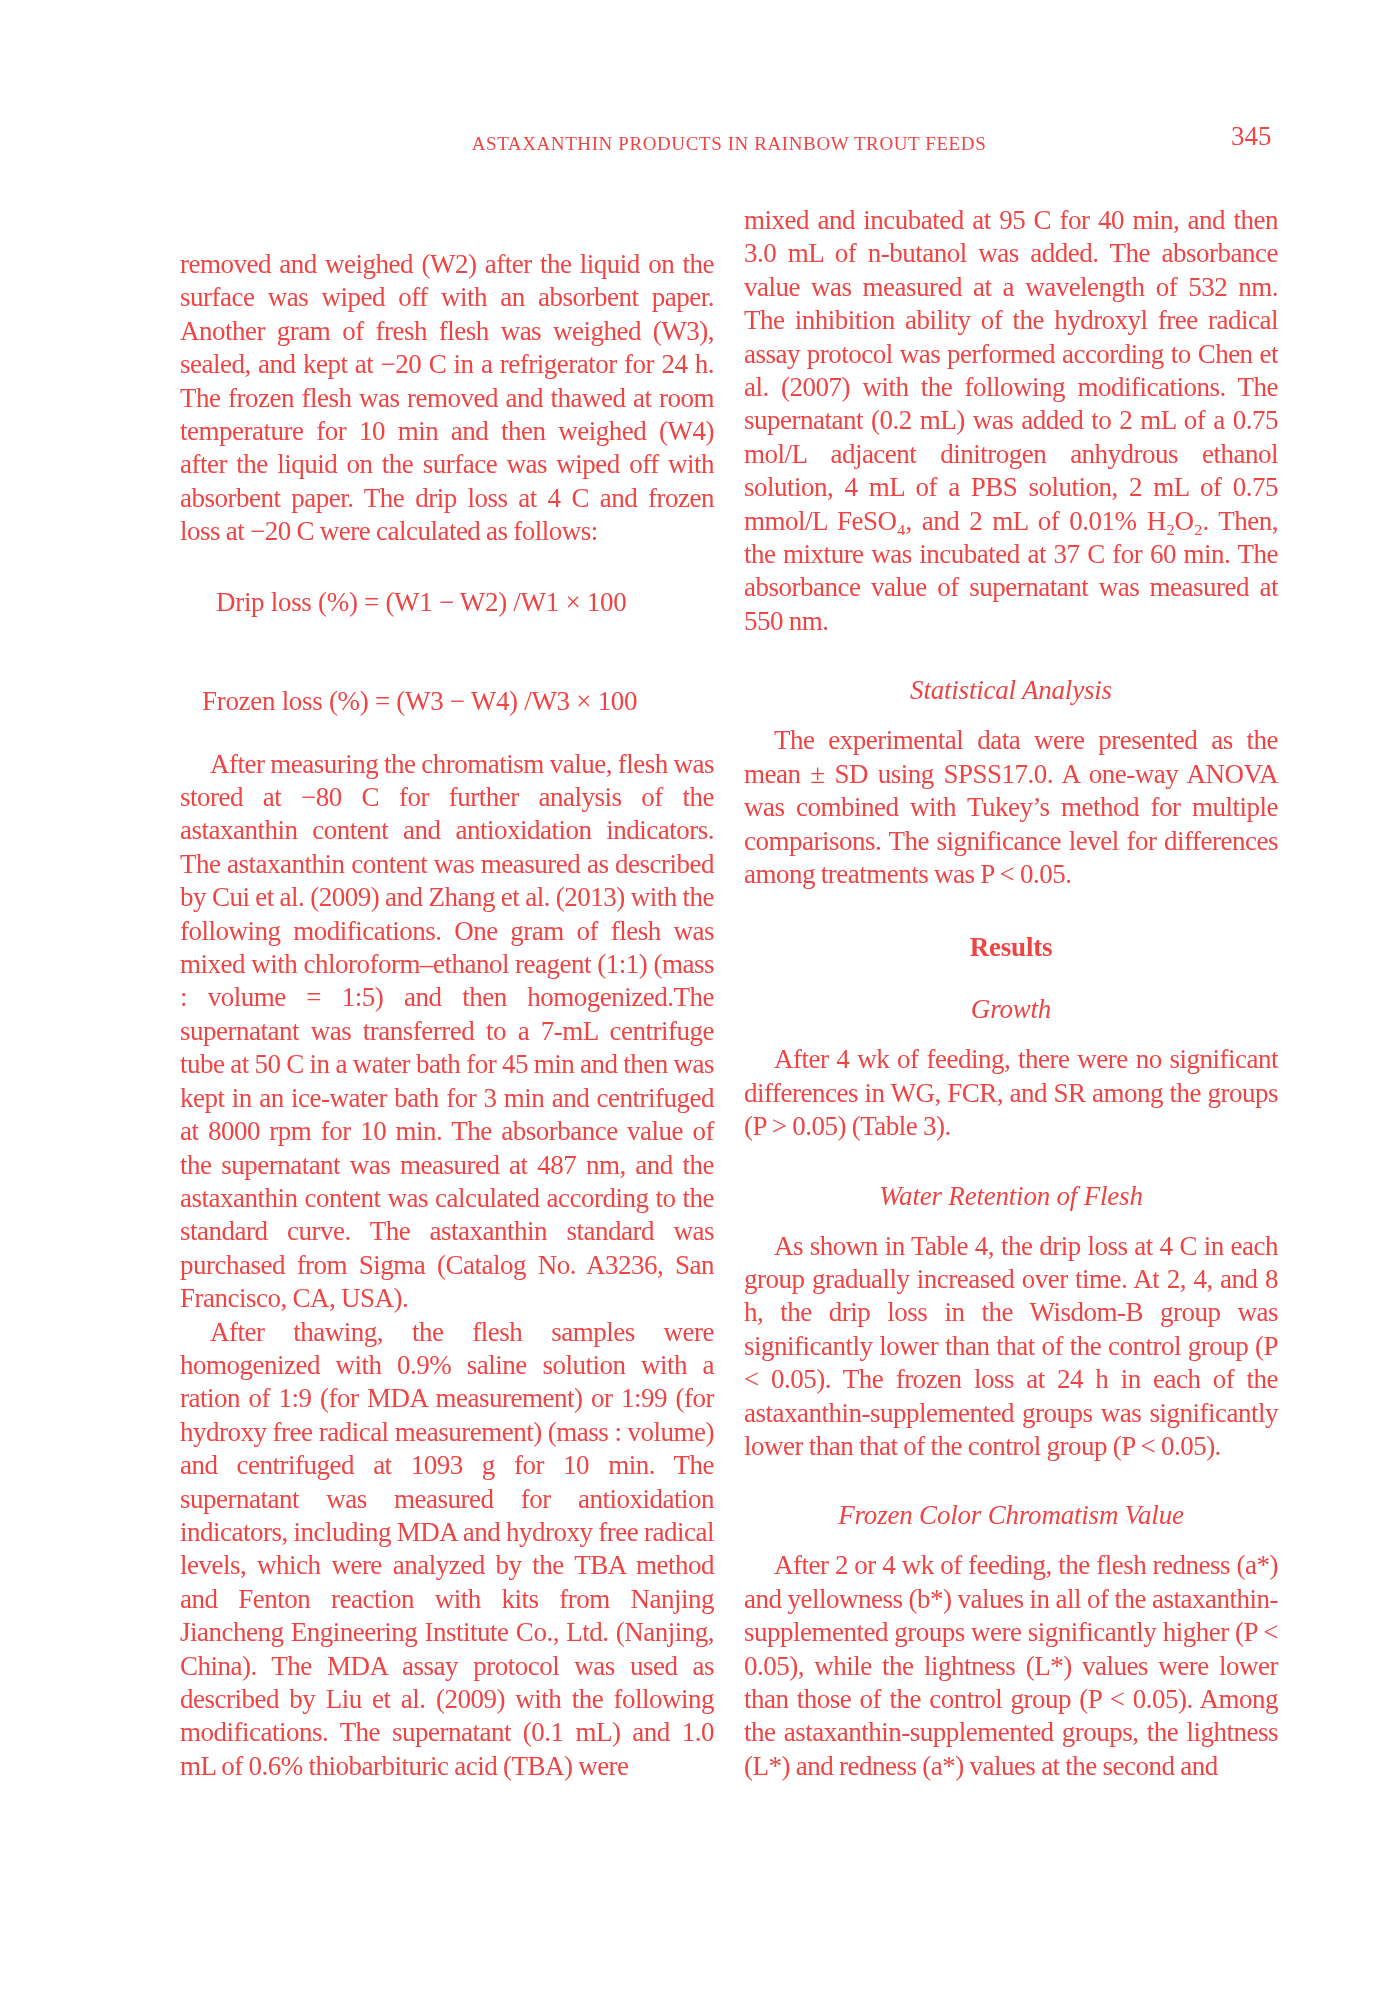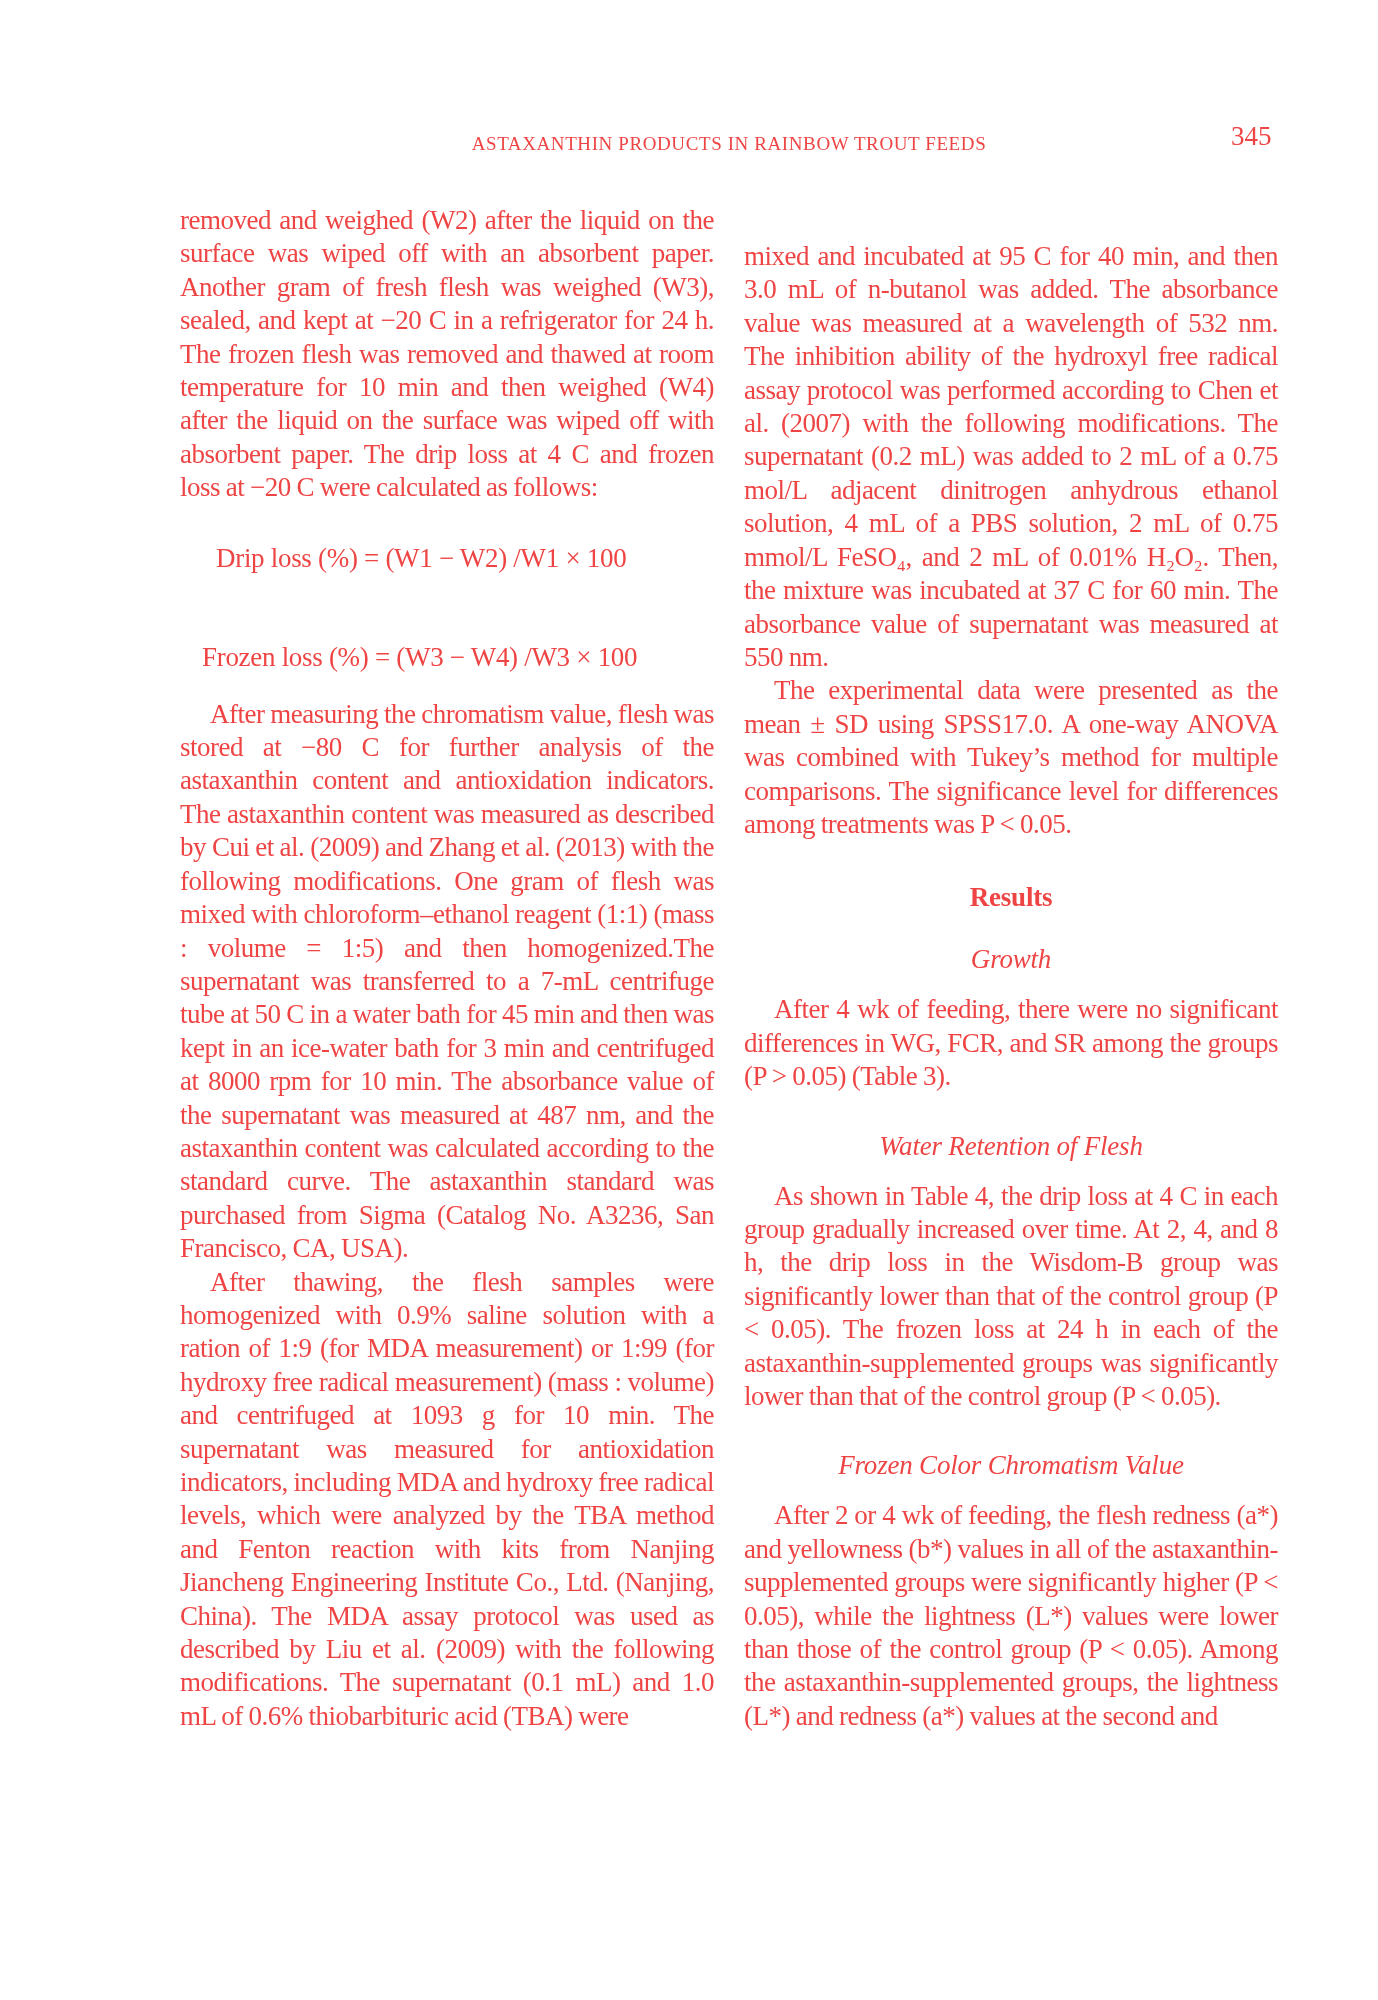--- a/index.html
+++ b/index.html
@@ -60,21 +60,21 @@
     line-height: 33px;
     letter-spacing: -0.3px;
     white-space: nowrap;
   }
   .eq-drip {
     margin-top: 37px;
     padding-left: 36px;
   }
   .eq-frozen {
     margin-top: 66px;
-    margin-bottom: 24px;
+    margin-bottom: 30px;
     padding-left: 22px;
   }
   .section-sub {
     font-size: 27px;
     font-style: italic;
     font-weight: normal;
     text-align: center;
     line-height: 33px;
     letter-spacing: -0.2px;
     margin: 36px 0 17px 0;
@@ -105,20 +105,21 @@
     <div class="column">
       <p class="body-par">removed and weighed (W2) after the liquid on the surface was wiped off with an absorbent paper. Another gram of fresh flesh was weighed (W3), sealed, and kept at −20 C in a refrigerator for 24 h. The frozen flesh was removed and thawed at room temperature for 10 min and then weighed (W4) after the liquid on the surface was wiped off with absorbent paper. The drip loss at 4 C and frozen loss at −20 C were calculated as follows:</p>
       <div class="equation eq-drip">Drip loss (%) = (W1 − W2) /W1 × 100</div>
       <div class="equation eq-frozen">Frozen loss (%) = (W3 − W4) /W3 × 100</div>
       <p class="body-par indent-par">After measuring the chromatism value, flesh was stored at −80 C for further analysis of the astaxanthin content and antioxidation indicators. The astaxanthin content was measured as described by Cui et al. (2009) and Zhang et al. (2013) with the following modifications. One gram of flesh was mixed with chloroform–ethanol reagent (1:1) (mass : volume = 1:5) and then homogenized.The supernatant was transferred to a 7-mL centrifuge tube at 50 C in a water bath for 45 min and then was kept in an ice-water bath for 3 min and centrifuged at 8000 rpm for 10 min. The absorbance value of the supernatant was measured at 487 nm, and the astaxanthin content was calculated according to the standard curve. The astaxanthin standard was purchased from Sigma (Catalog No. A3236, San Francisco, CA, USA).</p>
       <p class="body-par indent-par">After thawing, the flesh samples were homogenized with 0.9% saline solution with a ration of 1:9 (for MDA measurement) or 1:99 (for hydroxy free radical measurement) (mass : volume) and centrifuged at 1093 g for 10 min. The supernatant was measured for antioxidation indicators, including MDA and hydroxy free radical levels, which were analyzed by the TBA method and Fenton reaction with kits from Nanjing Jiancheng Engineering Institute Co., Ltd. (Nanjing, China). The MDA assay protocol was used as described by Liu et al. (2009) with the following modifications. The supernatant (0.1 mL) and 1.0 mL of 0.6% thiobarbituric acid (TBA) were</p>
     </div>
 
     <div class="column">
       <p class="body-par">mixed and incubated at 95 C for 40 min, and then 3.0 mL of n-butanol was added. The absorbance value was measured at a wavelength of 532 nm. The inhibition ability of the hydroxyl free radical assay protocol was performed according to Chen et al. (2007) with the following modifications. The supernatant (0.2 mL) was added to 2 mL of a 0.75 mol/L adjacent dinitrogen anhydrous ethanol solution, 4 mL of a PBS solution, 2 mL of 0.75 mmol/L FeSO₄, and 2 mL of 0.01% H₂O₂. Then, the mixture was incubated at 37 C for 60 min. The absorbance value of supernatant was measured at 550 nm.</p>
+      <h3 class="section-sub">Statistical Analysis</h3>
       <p class="body-par indent-par">The experimental data were presented as the mean ± SD using SPSS17.0. A one-way ANOVA was combined with Tukey’s method for multiple comparisons. The significance level for differences among treatments was P &lt; 0.05.</p>
       <h2 class="section-main">Results</h2>
       <h3 class="section-sub growth-head">Growth</h3>
       <p class="body-par indent-par">After 4 wk of feeding, there were no significant differences in WG, FCR, and SR among the groups (P &gt; 0.05) (Table 3).</p>
       <h3 class="section-sub">Water Retention of Flesh</h3>
       <p class="body-par indent-par">As shown in Table 4, the drip loss at 4 C in each group gradually increased over time. At 2, 4, and 8 h, the drip loss in the Wisdom-B group was significantly lower than that of the control group (P &lt; 0.05). The frozen loss at 24 h in each of the astaxanthin-supplemented groups was significantly lower than that of the control group (P &lt; 0.05).</p>
       <h3 class="section-sub">Frozen Color Chromatism Value</h3>
       <p class="body-par indent-par">After 2 or 4 wk of feeding, the flesh redness (a*) and yellowness (b*) values in all of the astaxanthin-supplemented groups were significantly higher (P &lt; 0.05), while the lightness (L*) values were lower than those of the control group (P &lt; 0.05). Among the astaxanthin-supplemented groups, the lightness (L*) and redness (a*) values at the second and</p>
     </div>
 

